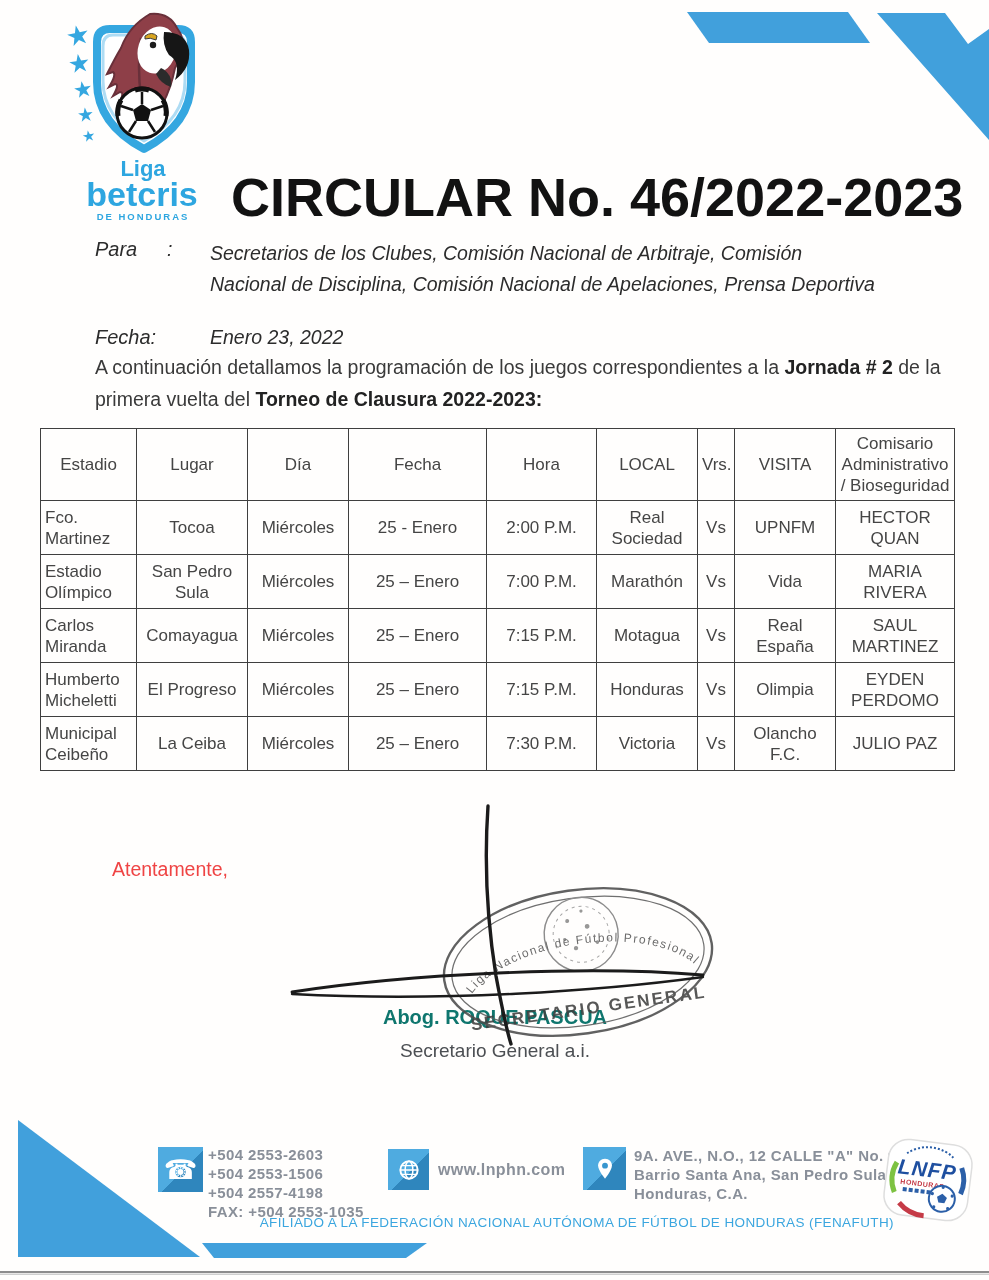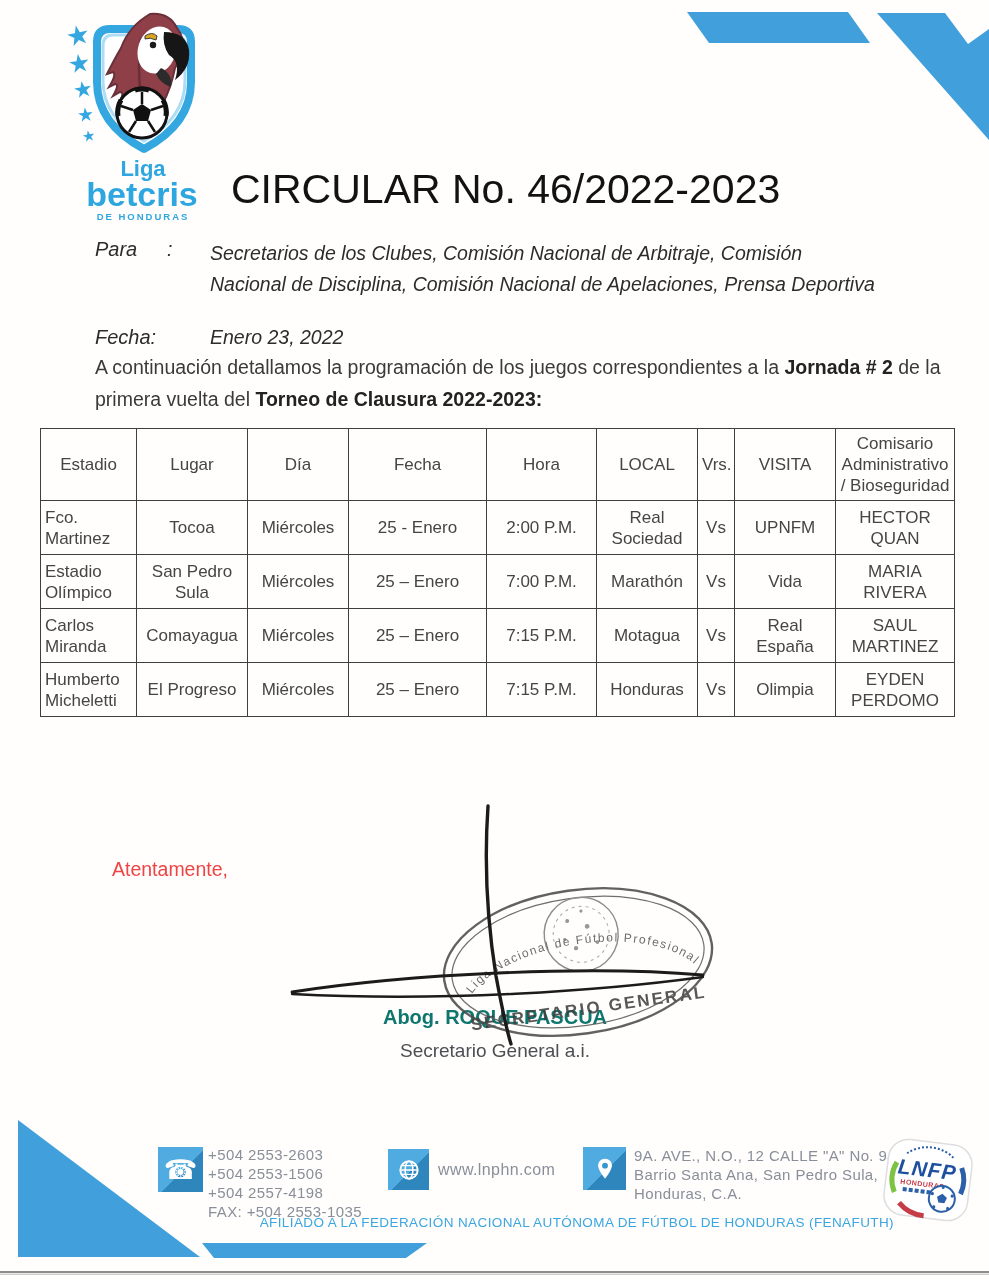--- a/index.html
+++ b/index.html
@@ -7,21 +7,21 @@
     position:relative; width:989px; height:1280px; margin:0 auto;
     background:#fffefd; overflow:hidden;
     font-family:"Liberation Sans", sans-serif; color:#3d3d3d;
   }
   svg { display:block; }
   .abs { position:absolute; }
 
   
   .doc-title {
     position:absolute; left:231px; top:166px; width:640px;
-    font-size:41px; font-weight:400; color:#121212; letter-spacing:0px;
+    font-size:54px; font-weight:700; color:#121212; letter-spacing:0px;
     white-space:nowrap;
   }
 
   
   .meta { position:absolute; left:95px; top:238px; width:830px; font-style:italic; }
   .meta-row { display:flex; }
   .meta-label { width:72px; font-size:20px; color:#2c2c2c; }
   .meta-colon { width:43px; font-size:19.5px; color:#2c2c2c; }
   .meta-value { font-size:19.5px; color:#2c2c2c; line-height:31px; }
   .meta-fecha { margin-top:22px;align-items:center; }
@@ -61,21 +61,21 @@
 
   
   .f-icon {
     position:absolute; display:flex; align-items:center; justify-content:center;
     background:linear-gradient(135deg,#4fabe0 54%,#2f86bd 54%);
     color:#ffffff;
   }
   .f-icon-phone { left:158px; top:1147px; width:45px; height:45px; font-size:27px; }
   .f-icon-globe { left:388px; top:1149px; width:41px; height:41px; }
   .f-icon-pin   { left:583px; top:1147px; width:43px; height:43px; }
-  .f-text { position:absolute; font-size:15px; line-height:19px; color:#898f99; letter-spacing:.4px; }
+  .f-text { position:absolute; font-size:15px; line-height:19px; color:#898f99; letter-spacing:.4px;font-weight:bold; }
   .f-phones  { left:208px; top:1145px; }
   .f-website { left:438px; top:1160px; font-size:16px; }
   .f-address { left:634px; top:1146px; }
   .affiliation {
     position:absolute; left:0; right:95px; top:1215px; text-align:right;
     font-size:13.5px; font-weight:400; color:#3ba6df; letter-spacing:.4px;
   }
   .badge-svg { position:absolute; left:876px; top:1130px; }
   .deco { position:absolute; inset:0; pointer-events:none; }
 </style>
@@ -211,20 +211,31 @@
         <tr>
           <td class="col-left">Humberto Micheletti</td>
           <td>El Progreso</td>
           <td>Miércoles</td>
           <td>25 – Enero</td>
           <td>7:15 P.M.</td>
           <td>Honduras</td>
           <td>Vs</td>
           <td>Olimpia</td>
           <td>EYDEN PERDOMO</td>
+        </tr>
+        <tr>
+          <td class="col-left">Municipal Ceibeño</td>
+          <td>La Ceiba</td>
+          <td>Miércoles</td>
+          <td>25 – Enero</td>
+          <td>7:30 P.M.</td>
+          <td>Victoria</td>
+          <td>Vs</td>
+          <td>Olancho F.C.</td>
+          <td>JULIO PAZ</td>
         </tr>
       </tbody>
   </table>
 
   <div class="closing">Atentamente,</div>
   <div class="sig-name">Abog. ROQUE PASCUA</div>
   <div class="sig-role">Secretario General a.i.</div>
 
   <svg class="stamp-svg" width="700" height="300" viewBox="0 0 700 300">
 

